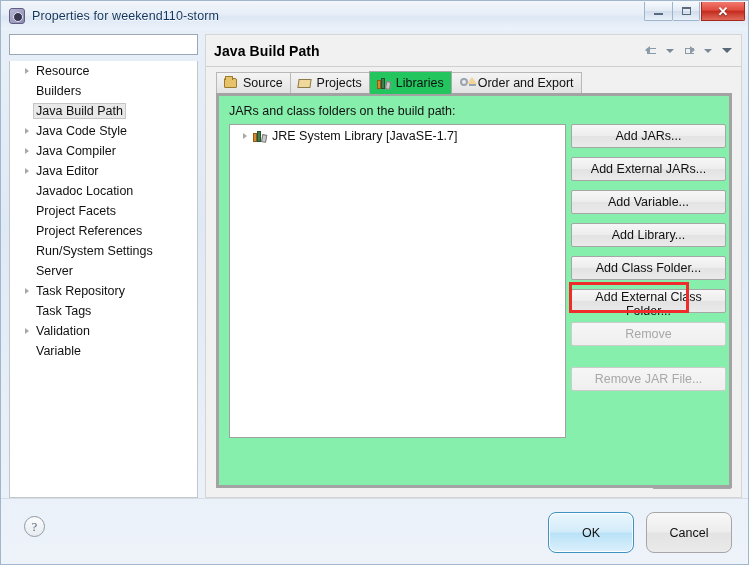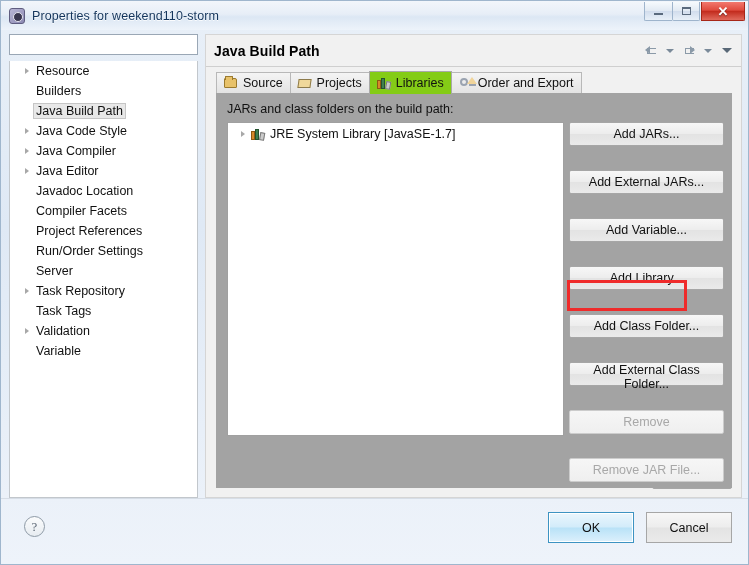--- a/index.html
+++ b/index.html
@@ -168,33 +168,33 @@
     background: linear-gradient(to bottom, #f4f4f4 0%, #e3e3e3 100%);
     font-size: 12.5px;
     color: #111;
     margin-right: -1px;
     white-space: nowrap;
     cursor: default;
     position: relative;
   }
   .tab.active {
     height: 23px;
-    background: #84cc16;
+    background: #22c55e;
     border-color: #a9a9a9;
     z-index: 4;
     font-weight: normal;
   }
   .tab .ticon { width: 16px; height: 14px; margin-right: 4px; position: relative; flex: none; }
 
   
   #tabbody {
     position: absolute; left: 10px; top: 58px;
     width: 516px; height: 395px;
-    background: #a3a3a3;
-    border: 1px solid #a3a3a3;
+    background: #86efac;
+    border: 3px solid #a3a3a3;
     z-index: 2;
   }
   #jars-label {
     position: absolute; left: 10px; top: 8px;
     font-size: 12.5px; color: #111;
     white-space: nowrap;
   }
   #jars-tree {
     position: absolute; left: 10px; top: 28px;
     width: 337px; height: 314px;
@@ -214,21 +214,21 @@
   .jar-row .jicon { width: 17px; height: 14px; margin-right: 3px; position: relative; flex: none; }
 
   
   #btncol {
     position: absolute; left: 352px; top: 28px;
     width: 155px;
   }
   .act-btn {
     display: block;
     width: 155px; height: 24px;
-    margin-bottom: 24px;
+    margin-bottom: 9px;
     border: 1px solid #a6a6a6;
     border-radius: 2px;
     background: linear-gradient(to bottom, #f7f7f7 0%, #ededed 48%, #e3e3e3 52%, #eaeaea 100%);
     font-family: "Liberation Sans", sans-serif;
     font-size: 12.5px;
     color: #111111;
     cursor: default;
     padding: 0;
   }
   .act-btn.disabled {
@@ -273,22 +273,22 @@
     background: linear-gradient(to bottom, #fbfcfd, #e7ecf1);
     display: flex; align-items: center; justify-content: center;
     font-size: 13px; color: #5a6673;
     font-family: "Liberation Serif", serif;
   }
   #footer-btns {
     position: absolute; right: 16px; top: 13px;
     display: flex; gap: 12px;
   }
   .foot-btn {
-    width: 86px; height: 31px;
-    border: 1px solid #a6a6a6; border-radius: 0;
+    width: 86px; height: 41px;
+    border: 1px solid #a6a6a6; border-radius: 8px;
     background: linear-gradient(to bottom, #f7f7f7 0%, #ededed 48%, #e3e3e3 52%, #eaeaea 100%);
     font-family: "Liberation Sans", sans-serif;
     font-size: 12.5px; color: #111;
     cursor: default;
   }
   .foot-btn.default {
     border: 1px solid #3c93c2;
     background: linear-gradient(to bottom, #eaf6fd 0%, #d3ecfa 48%, #b9e2f7 52%, #dcf0fc 100%);
     box-shadow: inset 0 0 0 1px #ffffff;
   }
@@ -412,29 +412,29 @@
             <i class="tri"></i>
           </span>
         <span class="lbl">Java Editor</span>
       </div>
       <div class="tree-item">
         <span class="arrow"></span>
         <span class="lbl">Javadoc Location</span>
       </div>
       <div class="tree-item">
         <span class="arrow"></span>
-        <span class="lbl">Compiler Facets</span>
+        <span class="lbl">Project Facets</span>
       </div>
       <div class="tree-item">
         <span class="arrow"></span>
         <span class="lbl">Project References</span>
       </div>
       <div class="tree-item">
         <span class="arrow"></span>
-        <span class="lbl">Run/Order Settings</span>
+        <span class="lbl">Run/System Settings</span>
       </div>
       <div class="tree-item">
         <span class="arrow"></span>
         <span class="lbl">Server</span>
       </div>
       <div class="tree-item">
         <span class="arrow">
             <i class="tri"></i>
           </span>
         <span class="lbl">Task Repository</span>

